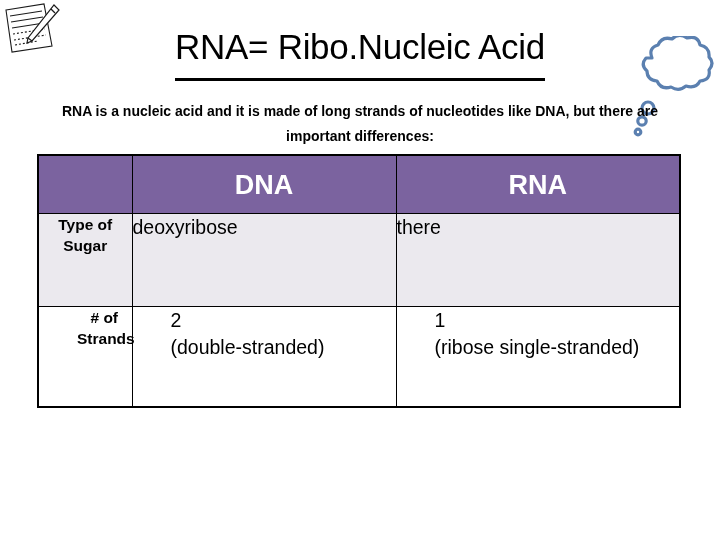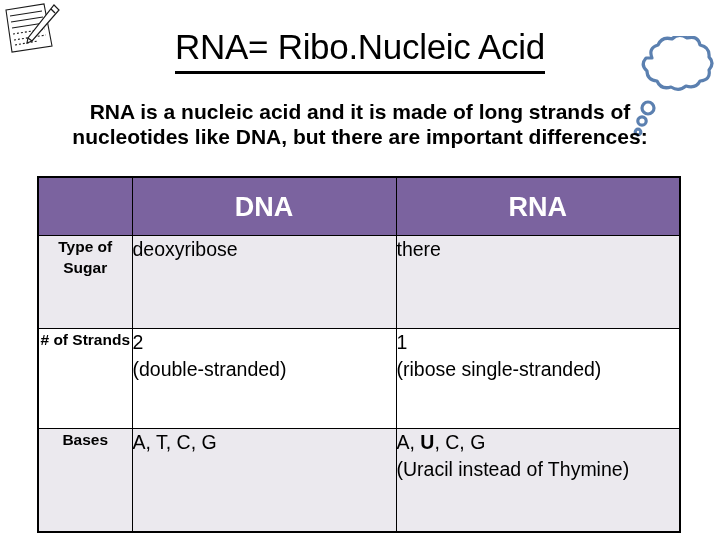--- a/index.html
+++ b/index.html
@@ -42,41 +42,41 @@
     width: 720px;
     text-align: center;
     font-size: 35px;
     line-height: 40px;
     font-weight: normal;
     color: #000000;
     letter-spacing: -0.3px;
   }
   .slide-title .underlined {
     border-bottom: 3px solid #000000;
-    padding-bottom: 5px;
+    padding-bottom: 12px;
   }
 
   
   .slide-subtitle {
     position: absolute;
     left: 60px;
     top: 99px;
     width: 600px;
     text-align: center;
-    font-size: 21px;
+    font-size: 14px;
     line-height: 25px;
     font-weight: bold;
     color: #000000;
   }
 
   
   .compare-table-wrap {
     position: absolute;
     left: 37px;
-    top: 176px;
+    top: 154px;
     width: 642px;
   }
   table.compare-table {
     border-collapse: collapse;
     table-layout: fixed;
     width: 642px;
     border: 2px solid #000000;
   }
   table.compare-table col.c-label { width: 94px; }
   table.compare-table col.c-dna   { width: 264px; }
@@ -123,21 +123,21 @@
     padding-top: 7px;
     color: #000000;
   }
   td.data-cell .bold-base { font-weight: bold; }
 
   
   tr.band-shaded td { background: #ebe9ee; }
   tr.band-plain  td { background: #ffffff; }
 
   tr.row-sugar   td { height: 92px; }
-  tr.row-strands td { height: 99px; }
+  tr.row-strands td { height: 99px; padding-left: 38px; }
   tr.row-bases   td { height: 102px; }
 </style>
 </head>
 <body>
 
 <div class="notepad-icon">
   <svg viewBox="0 0 62 54" width="62" height="54" xmlns="http://www.w3.org/2000/svg">
     <g fill="none" stroke="#1a1a1a" stroke-width="1.1">
       <path d="M4,9 L42,3 L50,45 L10,51 Z" fill="#ffffff"></path>
       <path d="M8,15 L40,10"></path>
@@ -211,24 +211,16 @@
         <td class="data-cell">
           <div>2</div>
           <div>(double-stranded)</div>
         </td>
         <td class="data-cell">
           <div>1</div>
           <div>(ribose single-stranded)</div>
         </td>
       </tr>
 
-      <tr class="band-shaded row-bases">
-        <td class="row-label">Bases</td>
-        <td class="data-cell">A, T, C, G</td>
-        <td class="data-cell">
-          <div><span>A, </span><span class="bold-base">U</span><span>, C, G</span></div>
-          <div>(Uracil instead of Thymine)</div>
-        </td>
-      </tr>
 
     </tbody>
   </table>
 </div>
 
 </body></html>

